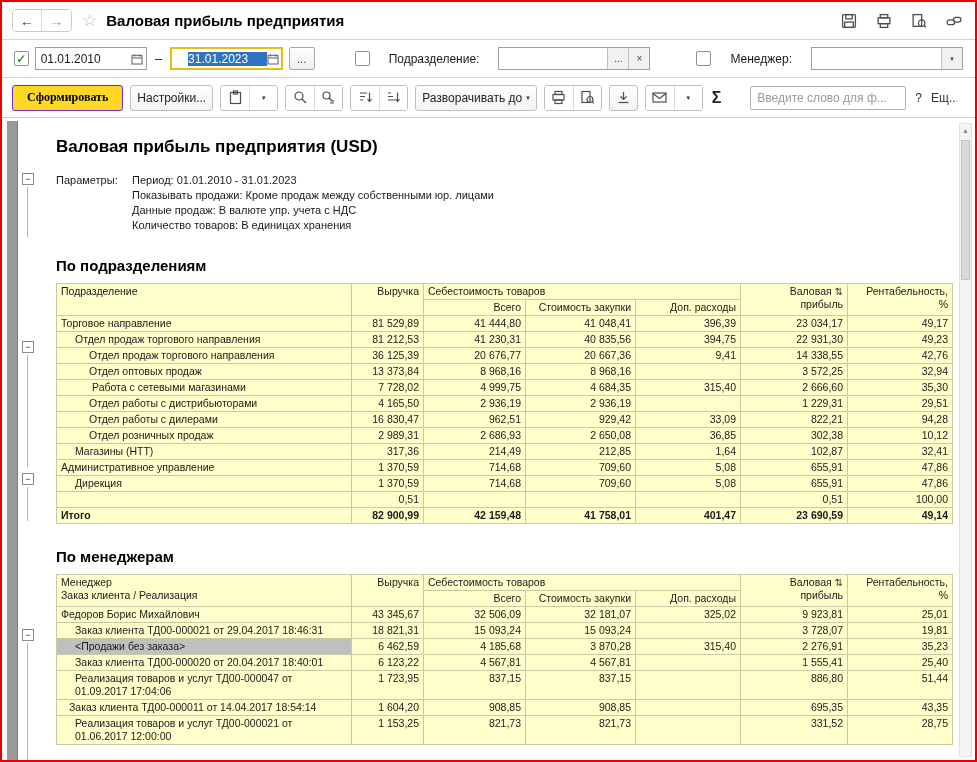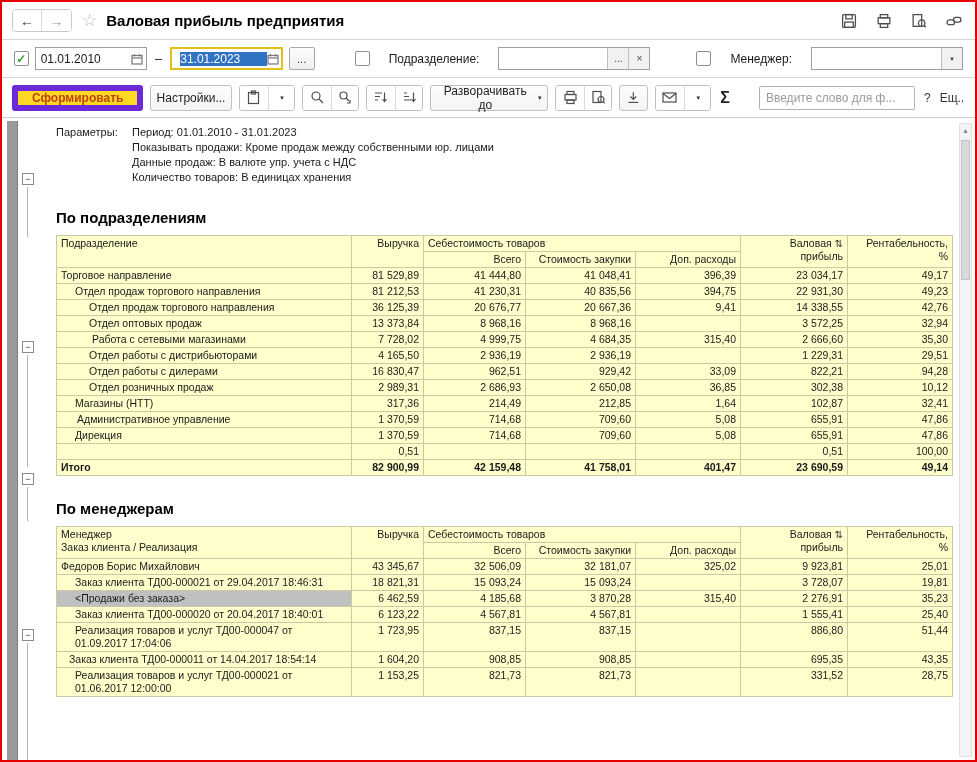--- a/index.html
+++ b/index.html
@@ -17,37 +17,37 @@
   .wtitle { font-size:15px; font-weight:bold; color:#000; }
   .title-icons { margin-left:auto; display:flex; gap:13px; align-items:center; }
   .tico { width:22px; height:20px; display:flex; align-items:center; justify-content:center; }
   svg.lineico { stroke:#4d4d4d; fill:none; stroke-width:1.2; }
 
   
   .filterbar { height:38px; display:flex; align-items:center; padding:0 12px; gap:6px; border-bottom:1px solid #d5d5d5; }
   .cb { width:15px; height:15px; border:1px solid #8f8f8f; border-radius:2px; background:#fff; display:inline-flex; align-items:center; justify-content:center; font-size:12px; font-weight:bold; color:#2f9e2f; }
   .datefield { width:115px; height:23px; border:1px solid #9f9f9f; background:#fff; display:flex; align-items:center; padding:0 3px 0 5px; font-size:12px; }
   .datefield .dateval { flex:1; }
-  .datefield.focused { border:2px solid #e3c018; padding:0 2px 0 8px; }
+  .datefield.focused { border:2px solid #e3c018; padding:0 2px 0 16px; }
   .dateval.selected { background:#3173c3; color:#fff; }
   .dash { font-size:13px; margin:0 2px; }
   .smallbtn { height:23px; min-width:26px; border:1px solid #a8a8a8; background:linear-gradient(#fdfdfd,#efefef); border-radius:2px; font-size:11px; display:flex; align-items:center; justify-content:center; color:#333; }
   .fitem { display:flex; align-items:center; gap:19px; }
   .fitem.dept { margin-left:34px; }
   .fitem.mgr { margin-left:40px; }
   .flabel { font-size:12px; }
   .inputwrap { display:flex; height:23px; border:1px solid #a0a0a0; background:#fff; }
   .inputwrap input { border:none; outline:none; flex:1; min-width:0; font-size:12px; padding:0 4px; font-family:"Liberation Sans", sans-serif; }
   .attachbtn { width:21px; border-left:1px solid #c0c0c0; background:#f1f1f1; font-size:10px; display:flex; align-items:center; justify-content:center; color:#444; }
   .attachbtn.ddown { font-size:7px; }
   .w150 { width:152px; }
 
   
   .toolbar { height:40px; display:flex; align-items:center; padding:0 10px; gap:7px; border-bottom:1px solid #cfcfcf; }
-  .genbtn { height:26px; padding:0 14px; background:#ffd824; border:6px solid #6d28d9; border-radius:3px; font-size:12px; font-weight:bold; color:#c2410c; display:flex; align-items:center; }
+  .genbtn { height:26px; padding:0 14px; background:#ffd824; border:1px solid #6d28d9; border-radius:3px; font-size:12px; font-weight:bold; color:#000000; display:flex; align-items:center;font-family:Liberation Serif, serif; }
   .tbtn { height:26px; min-width:28px; padding:0 6px; background:linear-gradient(#fdfdfd,#f3f3f3); border:1px solid #c0c0c0; border-radius:3px; font-size:12px; display:flex; align-items:center; justify-content:center; gap:4px; color:#222; }
   .tgroup { display:flex; border:1px solid #c0c0c0; border-radius:3px; overflow:hidden; height:26px; }
   .tgroup .gbtn { min-width:28px; padding:0 5px; display:flex; align-items:center; justify-content:center; background:#fff; }
   .tgroup .gbtn + .gbtn { border-left:1px solid #dcdcdc; }
   .ddmark { font-size:7px; color:#333; }
   .sigma { font-size:16px; font-weight:bold; color:#222; padding:0 2px; }
   .searchbox { width:156px; height:24px; border:1px solid #b3b3b3; border-radius:2px; font-size:12px; padding:0 6px; font-family:"Liberation Sans", sans-serif; color:#333; outline:none;margin-left:20px; }
   .searchbox::placeholder { color:#9a9a9a; }
   .helpbtn { font-size:12px; color:#333; background:none; border:none; padding:0 2px; }
   .morebtn { font-size:12px; color:#333; white-space:nowrap; overflow:hidden; width:26px; border:none; background:none; }
@@ -270,20 +270,21 @@
     <div class="expander" style="top:52px"><span>−</span></div>
     <div class="treeline" style="top:66px;height:50px"></div>
     <div class="expander" style="top:220px"><span>−</span></div>
     <div class="treeline" style="top:234px;height:112px"></div>
     <div class="expander" style="top:352px"><span>−</span></div>
     <div class="treeline" style="top:366px;height:34px"></div>
     <div class="expander" style="top:508px"><span>−</span></div>
     <div class="treeline" style="top:522px;height:118px"></div>
 
     <div class="content">
+      <div class="rtitle">Валовая прибыль предприятия (USD)</div>
 
       <div class="params">
         <span class="plabel">Параметры:</span>
         <div>
           <div>Период: 01.01.2010 - 31.01.2023</div>
           <div>Показывать продажи: Кроме продаж между собственными юр. лицами</div>
           <div>Данные продаж: В валюте упр. учета с НДС</div>
           <div>Количество товаров: В единицах хранения</div>
         </div>
       </div>
@@ -399,21 +400,21 @@
             <tr>
               <td class="c-name" style="padding-left: 18px;">Магазины (НТТ)</td>
               <td class="c-num">317,36</td>
               <td class="c-num">214,49</td>
               <td class="c-num">212,85</td>
               <td class="c-num">1,64</td>
               <td class="c-num">102,87</td>
               <td class="c-num">32,41</td>
             </tr>
             <tr>
-              <td class="c-name" style="padding-left: 20px;">Административное управление</td>
+              <td class="c-name" style="padding-left: 4px;">Административное управление</td>
               <td class="c-num">1 370,59</td>
               <td class="c-num">714,68</td>
               <td class="c-num">709,60</td>
               <td class="c-num">5,08</td>
               <td class="c-num">655,91</td>
               <td class="c-num">47,86</td>
             </tr>
             <tr>
               <td class="c-name" style="padding-left: 18px;">Дирекция</td>
               <td class="c-num">1 370,59</td>

